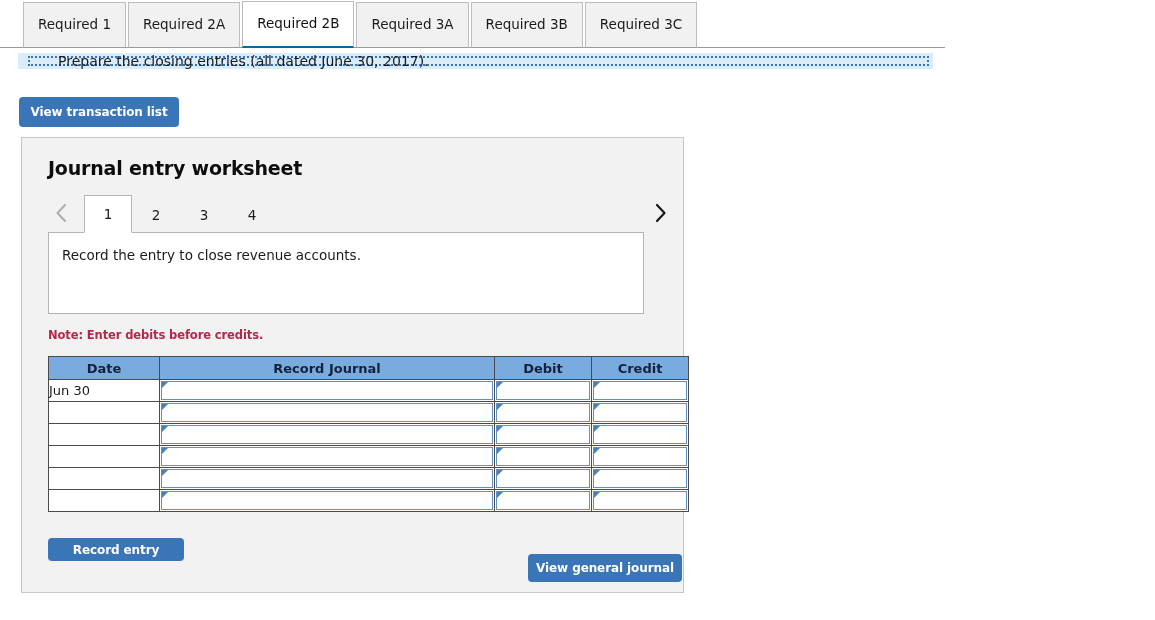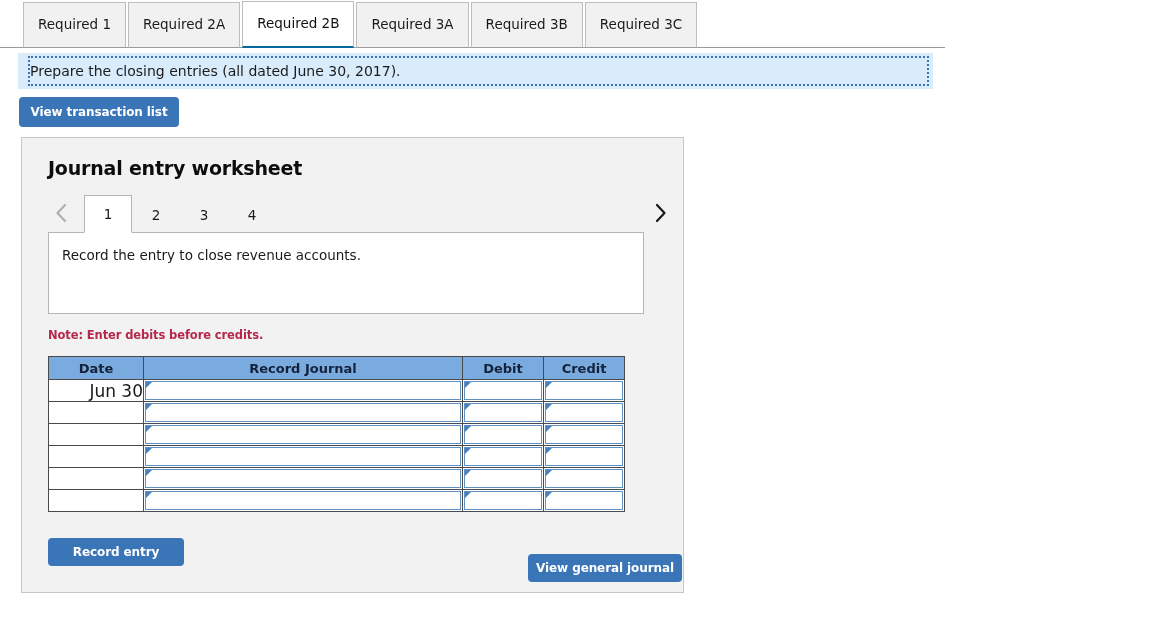--- a/index.html
+++ b/index.html
@@ -58,25 +58,26 @@
     height: 47px;
     color: #111111;
   }
 
   
   #banner {
     position: absolute;
     left: 18px;
     top: 53px;
     width: 915px;
-    height: 36px;
+    height: 16px;
     background: #d9ecfb;
     box-sizing: border-box;
     display: flex;
     align-items: center;
+    padding-left: 28px;
   }
   #banner-inner {
     position: absolute;
     left: 10px;
     top: 3px;
     right: 4px;
     bottom: 3px;
     border: 2px dotted #3c74b4;
     box-sizing: border-box;
   }
@@ -227,32 +228,32 @@
     table-layout: fixed;
     background: #ffffff;
   }
   #journal th {
     background: #7aabdf;
     border: 1px solid #4a4a4a;
     font-size: 13px;
     font-weight: bold;
     color: #14213a;
     height: 20px;
-    padding: 1px 4px;
+    padding: 1px 12px;
     text-align: center;
   }
   #journal td {
     border: 1px solid #4a4a4a;
     height: 21px;
     padding: 0;
     vertical-align: middle;
   }
   td.c-date {
-    text-align: right;
-    font-size: 17px;
+    text-align: left;
+    font-size: 13px;
     color: #1a1a1a;
     background: #ffffff;
   }
   .cell-input {
     position: relative;
     height: 19px;
     margin: 1px;
     background: #ffffff;
     border: 1px solid #5e8fc5;
     box-sizing: border-box;
@@ -272,21 +273,21 @@
   .w-gj     { width: 310px; }
   .w-debit  { width: 72px; }
   .w-credit { width: 72px; }
 
   
   #record-entry {
     position: absolute;
     left: 26px;
     top: 400px;
     width: 136px;
-    height: 28px;
+    height: 23px;
   }
   #clear-entry {
     position: absolute;
     left: 204px;
     top: 400px;
     width: 136px;
     height: 28px;
   }
   #view-general-journal {
     position: absolute;

